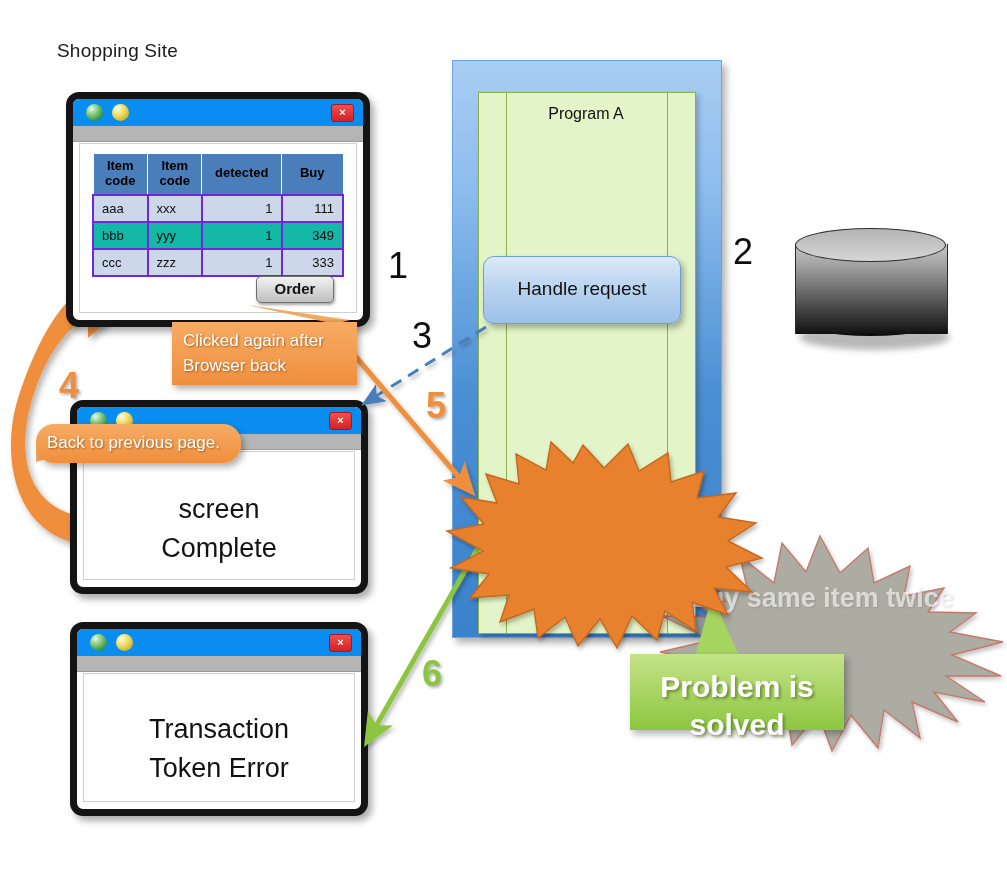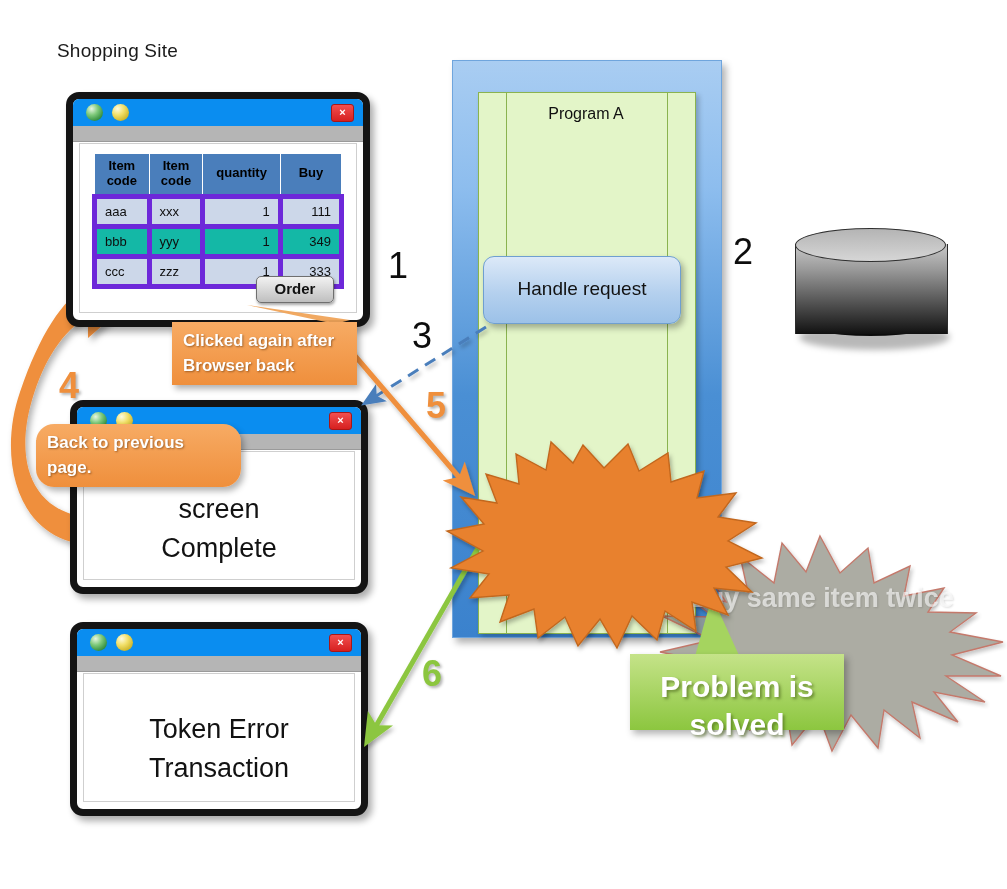--- a/index.html
+++ b/index.html
@@ -27,21 +27,21 @@
             color:#fff;font-size:11px;line-height:15px;text-align:center;font-weight:bold;}
   .toolbar{height:15px;background:#b5b5b5;border-bottom:1px solid #9a9a9a;}
   .canvas{position:absolute;left:6px;right:6px;top:48px;bottom:7px;background:#fff;
           border:1px solid #cfcfcf;}
   .bigtext{text-align:center;font-size:27px;color:#121212;line-height:1.45;}
 
   
   table.items{border-collapse:collapse;width:252px;margin:9px 0 0 12px;font-size:13px;}
   table.items th{background:#4a7ebb;color:#000000;font-weight:bold;text-align:center;
                  padding:5px 4px;border:1px solid #ffffff;line-height:1.15;}
-  table.items td{padding:5px 8px;border:5px solid #6d28d9;color:#0e0e0e;}
+  table.items td{padding:5px 8px;border:2px solid #6d28d9;color:#0e0e0e;}
   table.items tr.r-odd td{background:#ccd7e9;}
   table.items tr.r-even td{background:#14b8a6;}
   td.num{text-align:right;}
 
   
   #order-btn{left:256px;top:276px;width:76px;height:25px;border-radius:5px;
              background:linear-gradient(#f2f2f2,#bfbfbf);border:1px solid #6f6f6f;
              box-shadow:1px 2px 3px rgba(0,0,0,.35);font-size:15px;color:#111;
              text-align:center;line-height:24px;z-index:30;font-weight:bold;}
 
@@ -66,21 +66,21 @@
             border-left:1px solid #2b2b2b;border-right:1px solid #2b2b2b;}
   #db .bottom{position:absolute;left:0;top:76px;width:151px;height:32px;border-radius:50%;
             background:#0c0c0c;}
   #db .top{position:absolute;left:0;top:0;width:149px;height:32px;border-radius:50%;
             background:linear-gradient(#b4b4b4,#d6d6d6);border:1px solid #2f2f2f;}
   #db .shadow{position:absolute;left:4px;top:96px;width:151px;height:26px;border-radius:50%;
             background:rgba(0,0,0,.28);filter:blur(3px);}
 
   
   .callout{position:absolute;background:linear-gradient(#f7ab64,#ef8f3c);
-           color:#ffffff;font-weight:bold;font-size:17px;line-height:1.45;
+           color:#ffffff;font-weight:normal;font-size:17px;line-height:1.45;
            padding:7px 11px;box-shadow:3px 4px 6px rgba(0,0,0,.3);
            text-shadow:1px 1px 2px rgba(90,45,10,.55);}
   #callout-clicked{left:172px;top:322px;width:163px;}
   #callout-back{left:36px;top:424px;width:183px;border-radius:18px;}
   #green-callout{left:630px;top:654px;width:214px;height:76px;
                  background:linear-gradient(#c5e389,#8cc63f);
                  box-shadow:3px 4px 7px rgba(0,0,0,.3);
                  color:#ffffff;font-weight:bold;font-size:30px;line-height:1.25;
                  text-align:center;padding-top:14px;box-sizing:border-box;
                  text-shadow:2px 2px 3px rgba(70,95,25,.6);}
@@ -136,21 +136,21 @@
       <span class="orb yellow"></span>
       <span class="closebtn">×</span>
     </div>
     <div class="toolbar"></div>
     <div class="canvas" style="top:44px;">
       <table class="items">
         <thead>
           <tr>
             <th style="width:52px">Item code</th>
             <th style="width:52px">Item code</th>
-            <th style="width:78px">quantity</th>
+            <th style="width:78px">detected</th>
             <th style="width:62px">Buy</th>
           </tr>
         </thead>
         <tbody>
           <tr class="r-odd">
             <td>aaa</td>
             <td>xxx</td>
             <td class="num">1</td>
             <td class="num">111</td>
           </tr>
@@ -190,22 +190,22 @@
 
   <div class="browser" id="error-window" style="left:70px;top:622px;width:298px;height:194px;">
     <div class="titlebar">
       <span class="orb green"></span>
       <span class="orb yellow"></span>
       <span class="closebtn">×</span>
     </div>
     <div class="toolbar"></div>
     <div class="canvas" style="top:44px;">
       <div class="bigtext" style="margin-top:36px;">
+        <div>Transaction</div>
         <div>Token Error</div>
-        <div>Transaction</div>
       </div>
     </div>
   </div>
 
   <div class="abs" id="server-box"></div>
   <div class="abs nosel" id="server-label">Server</div>
 
   <div class="abs" id="program-panel">
     <span class="prog-div" style="left:27px;"></span>
     <span class="prog-div" style="right:27px;"></span>

